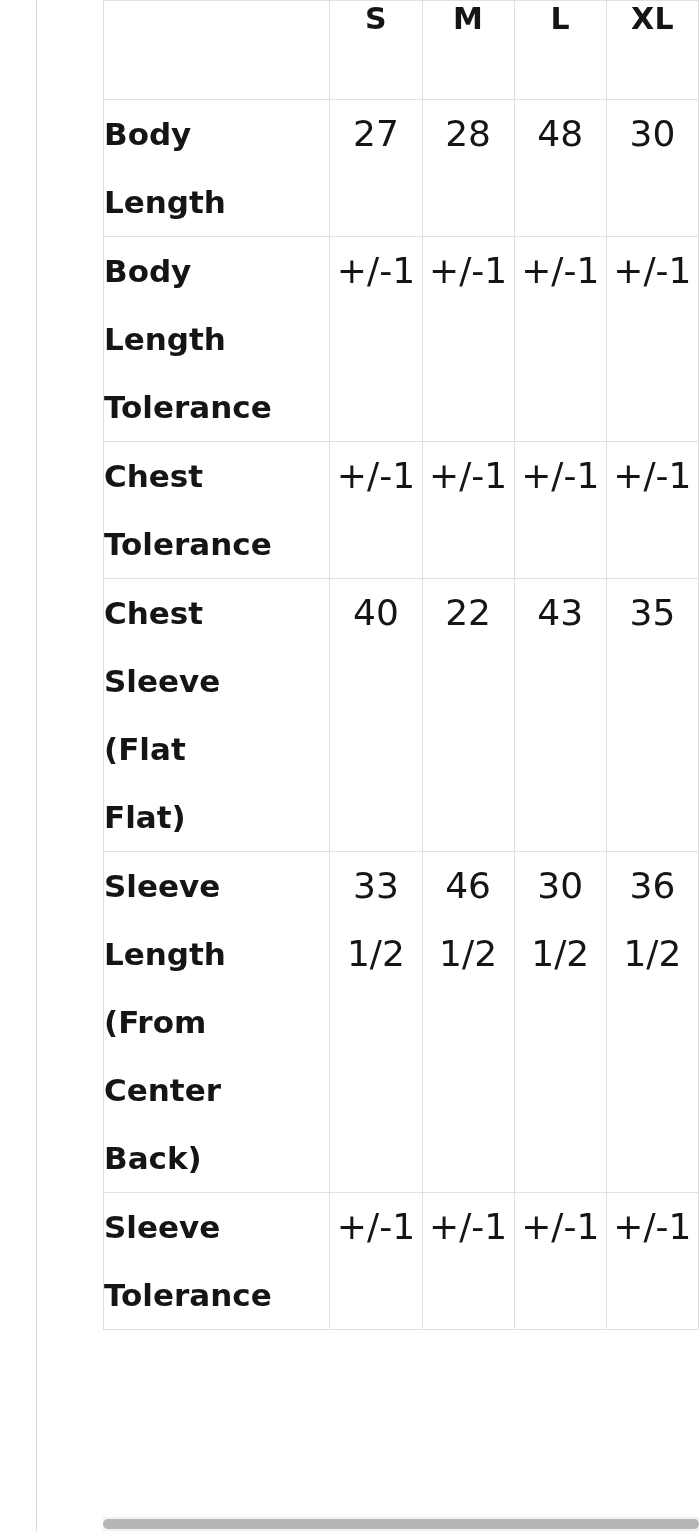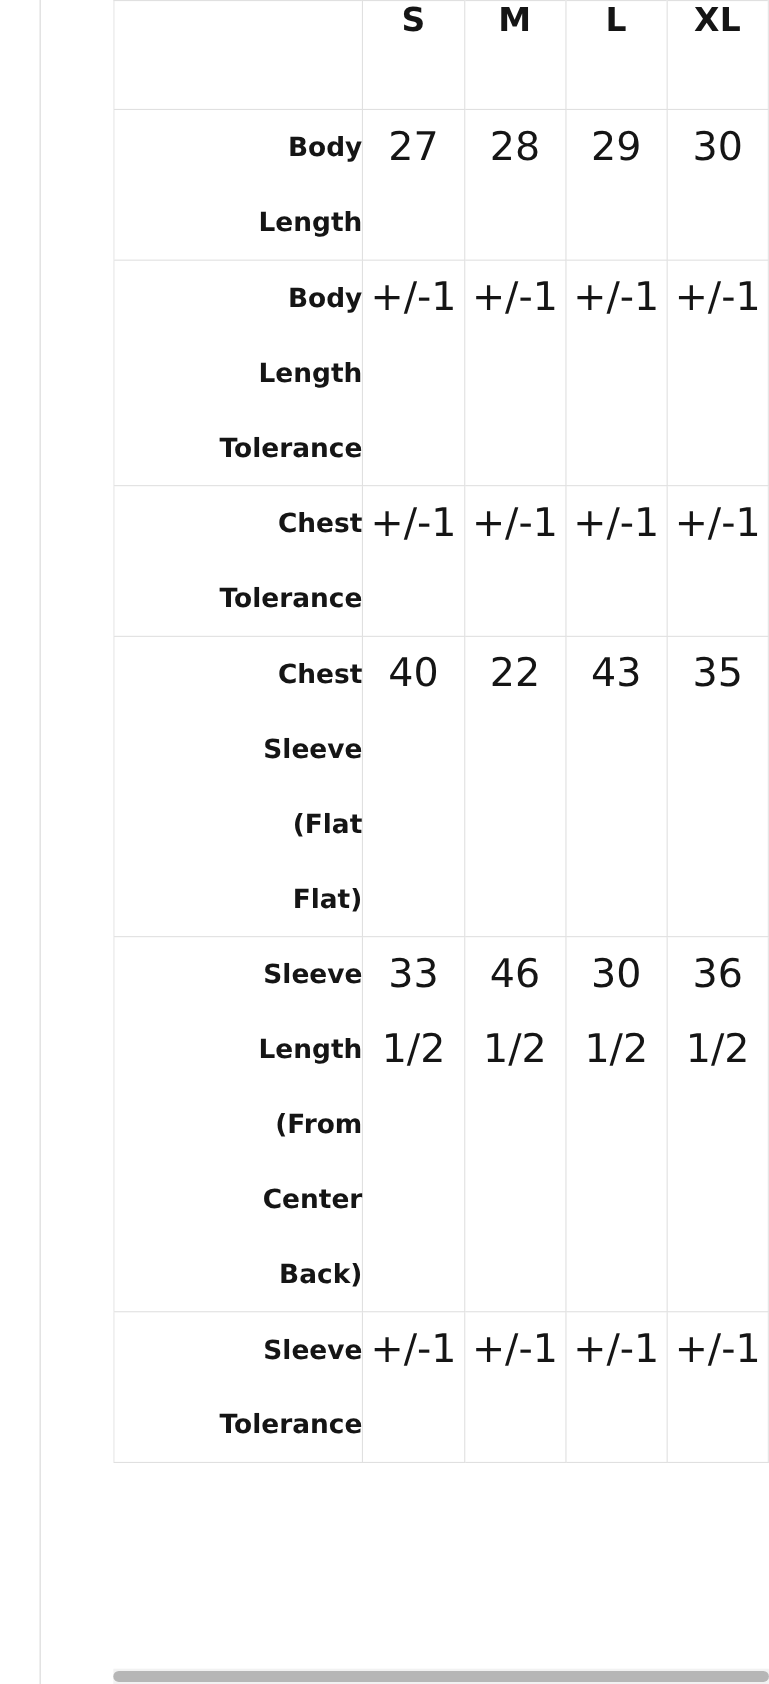--- a/index.html
+++ b/index.html
@@ -62,22 +62,22 @@
     height: 98px;
     text-align: center;
     vertical-align: middle;
     font-size: 30px;
     font-weight: bold;
     letter-spacing: .3px;
   }
 
   
   td.row-label {
-    text-align: right;
-    font-size: 24px;
+    text-align: left;
+    font-size: 31px;
     font-weight: bold;
     line-height: 68px;
     padding-top: 22px;
     padding-bottom: 22px;
   }
   td.row-label .ln { display: block; }
 
   
   td.val {
     text-align: center;
@@ -138,21 +138,21 @@
           <span class="ln">Body</span>
           <span class="ln">Length</span>
         </td>
         <td class="val">
           <span class="ln">27</span>
         </td>
         <td class="val">
           <span class="ln">28</span>
         </td>
         <td class="val">
-          <span class="ln">29</span>
+          <span class="ln">48</span>
         </td>
         <td class="val">
           <span class="ln">30</span>
         </td>
       </tr>
 
       <tr>
         <td class="row-label">
           <span class="ln">Body</span>
           <span class="ln">Length</span>

